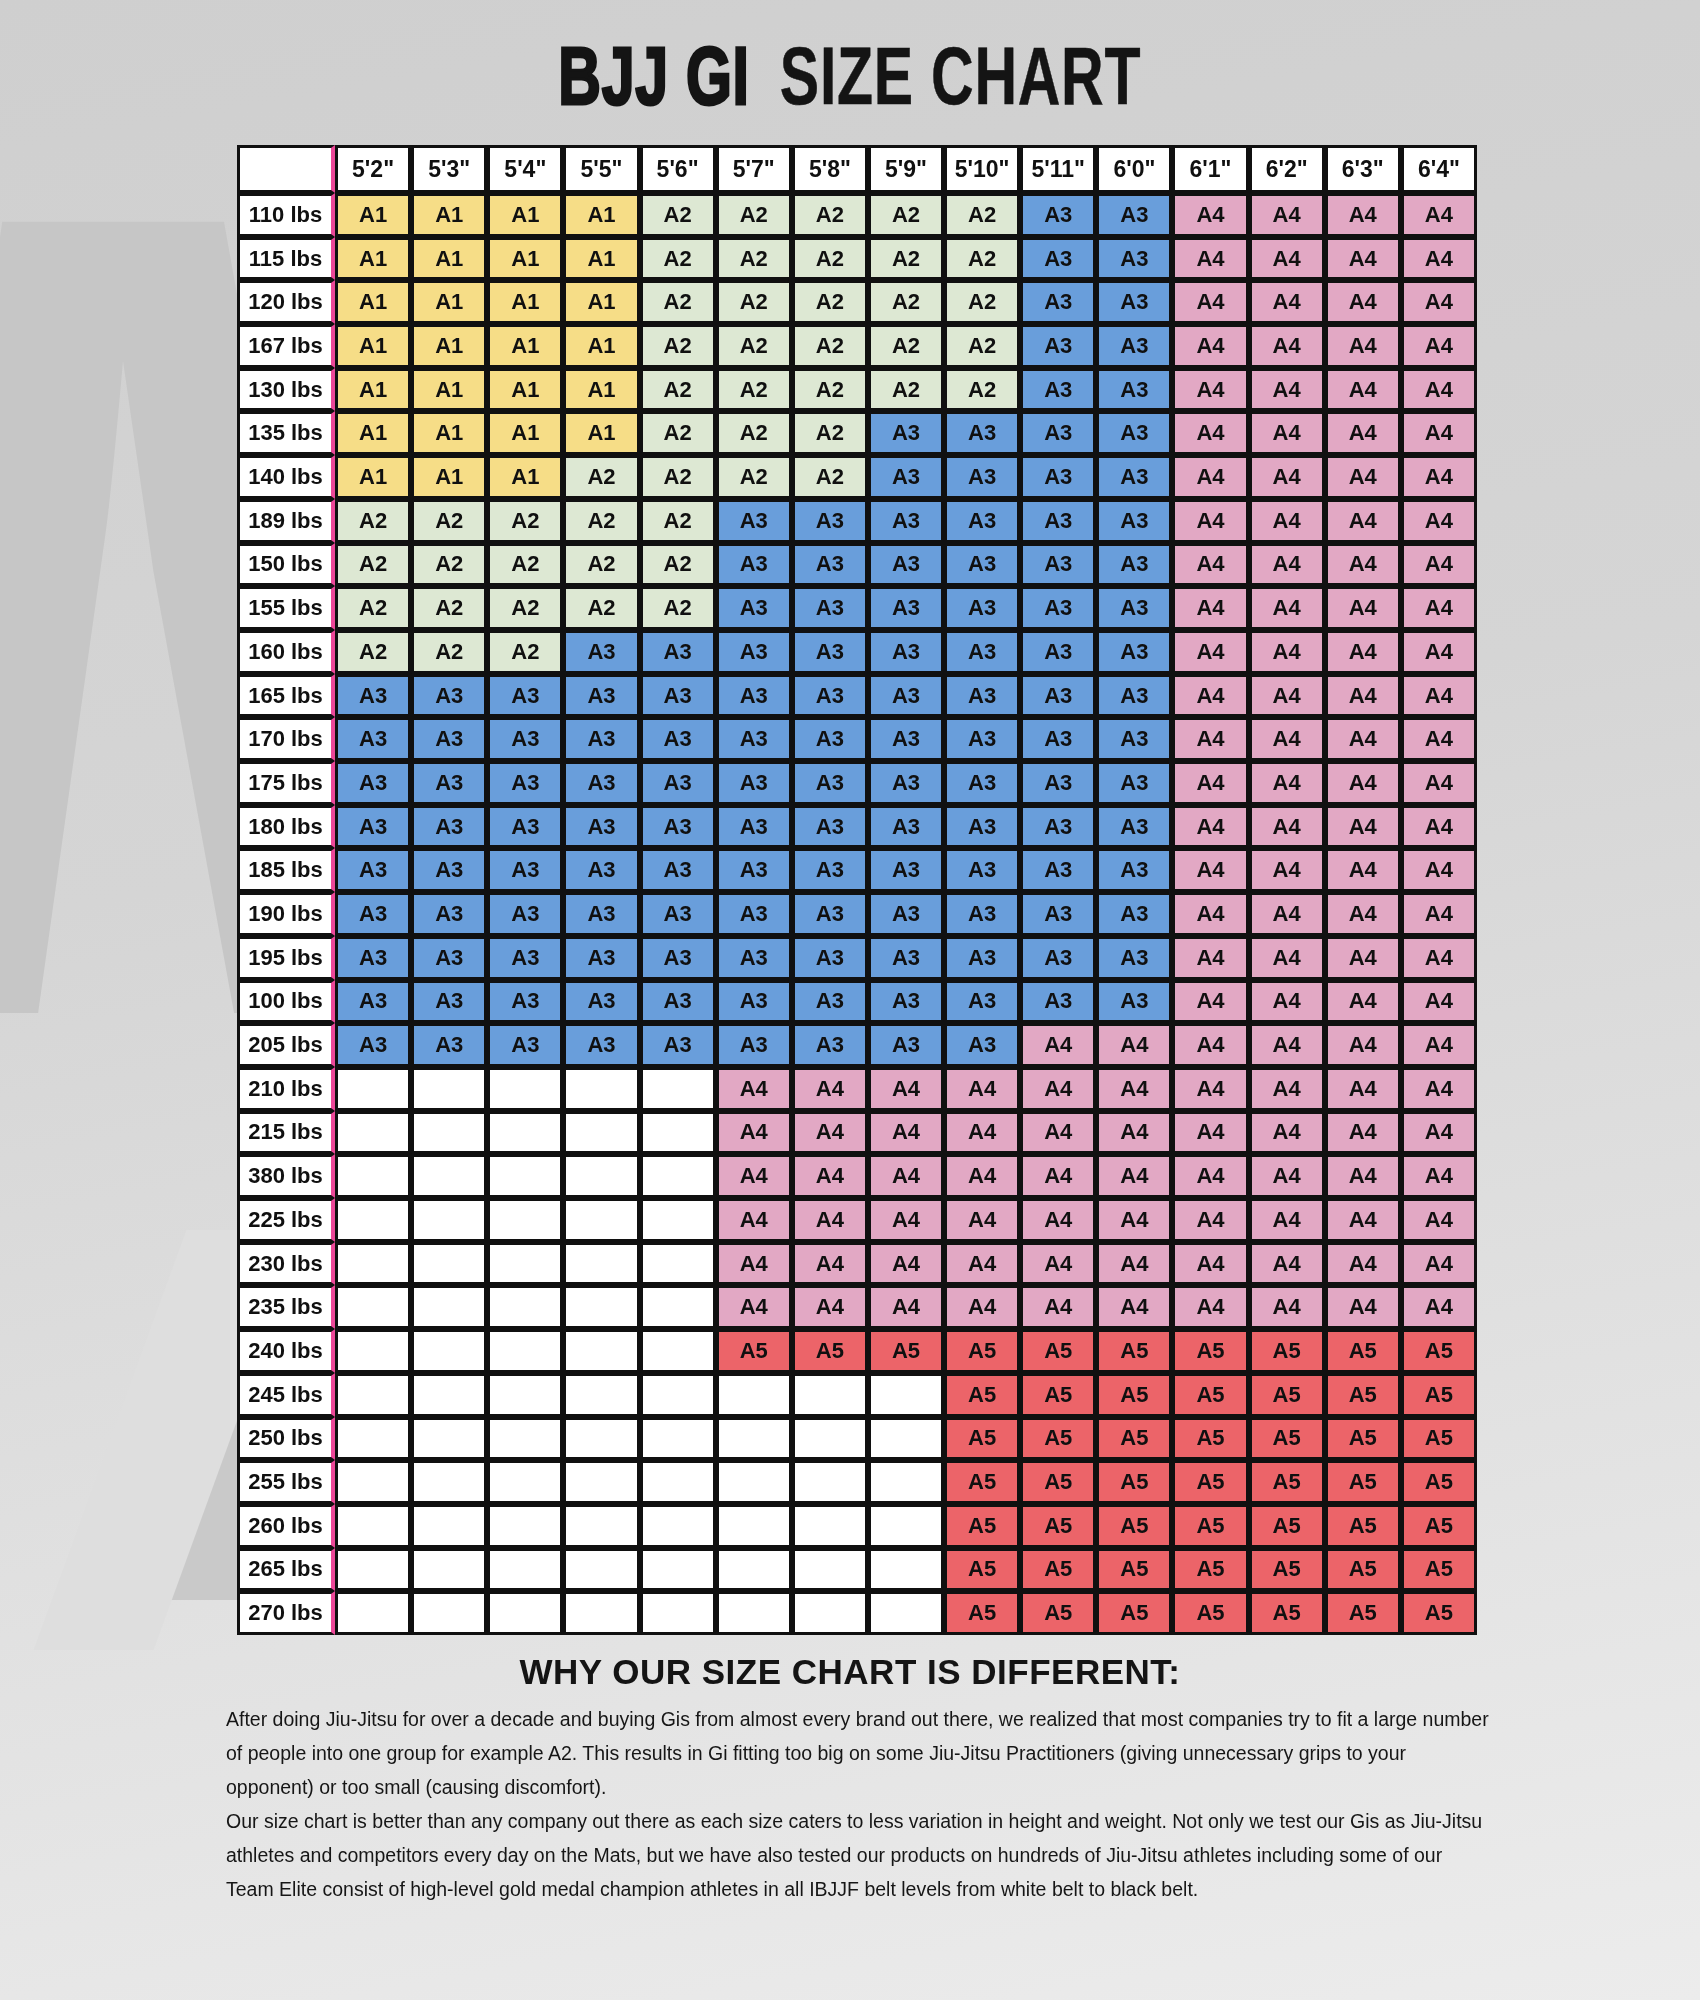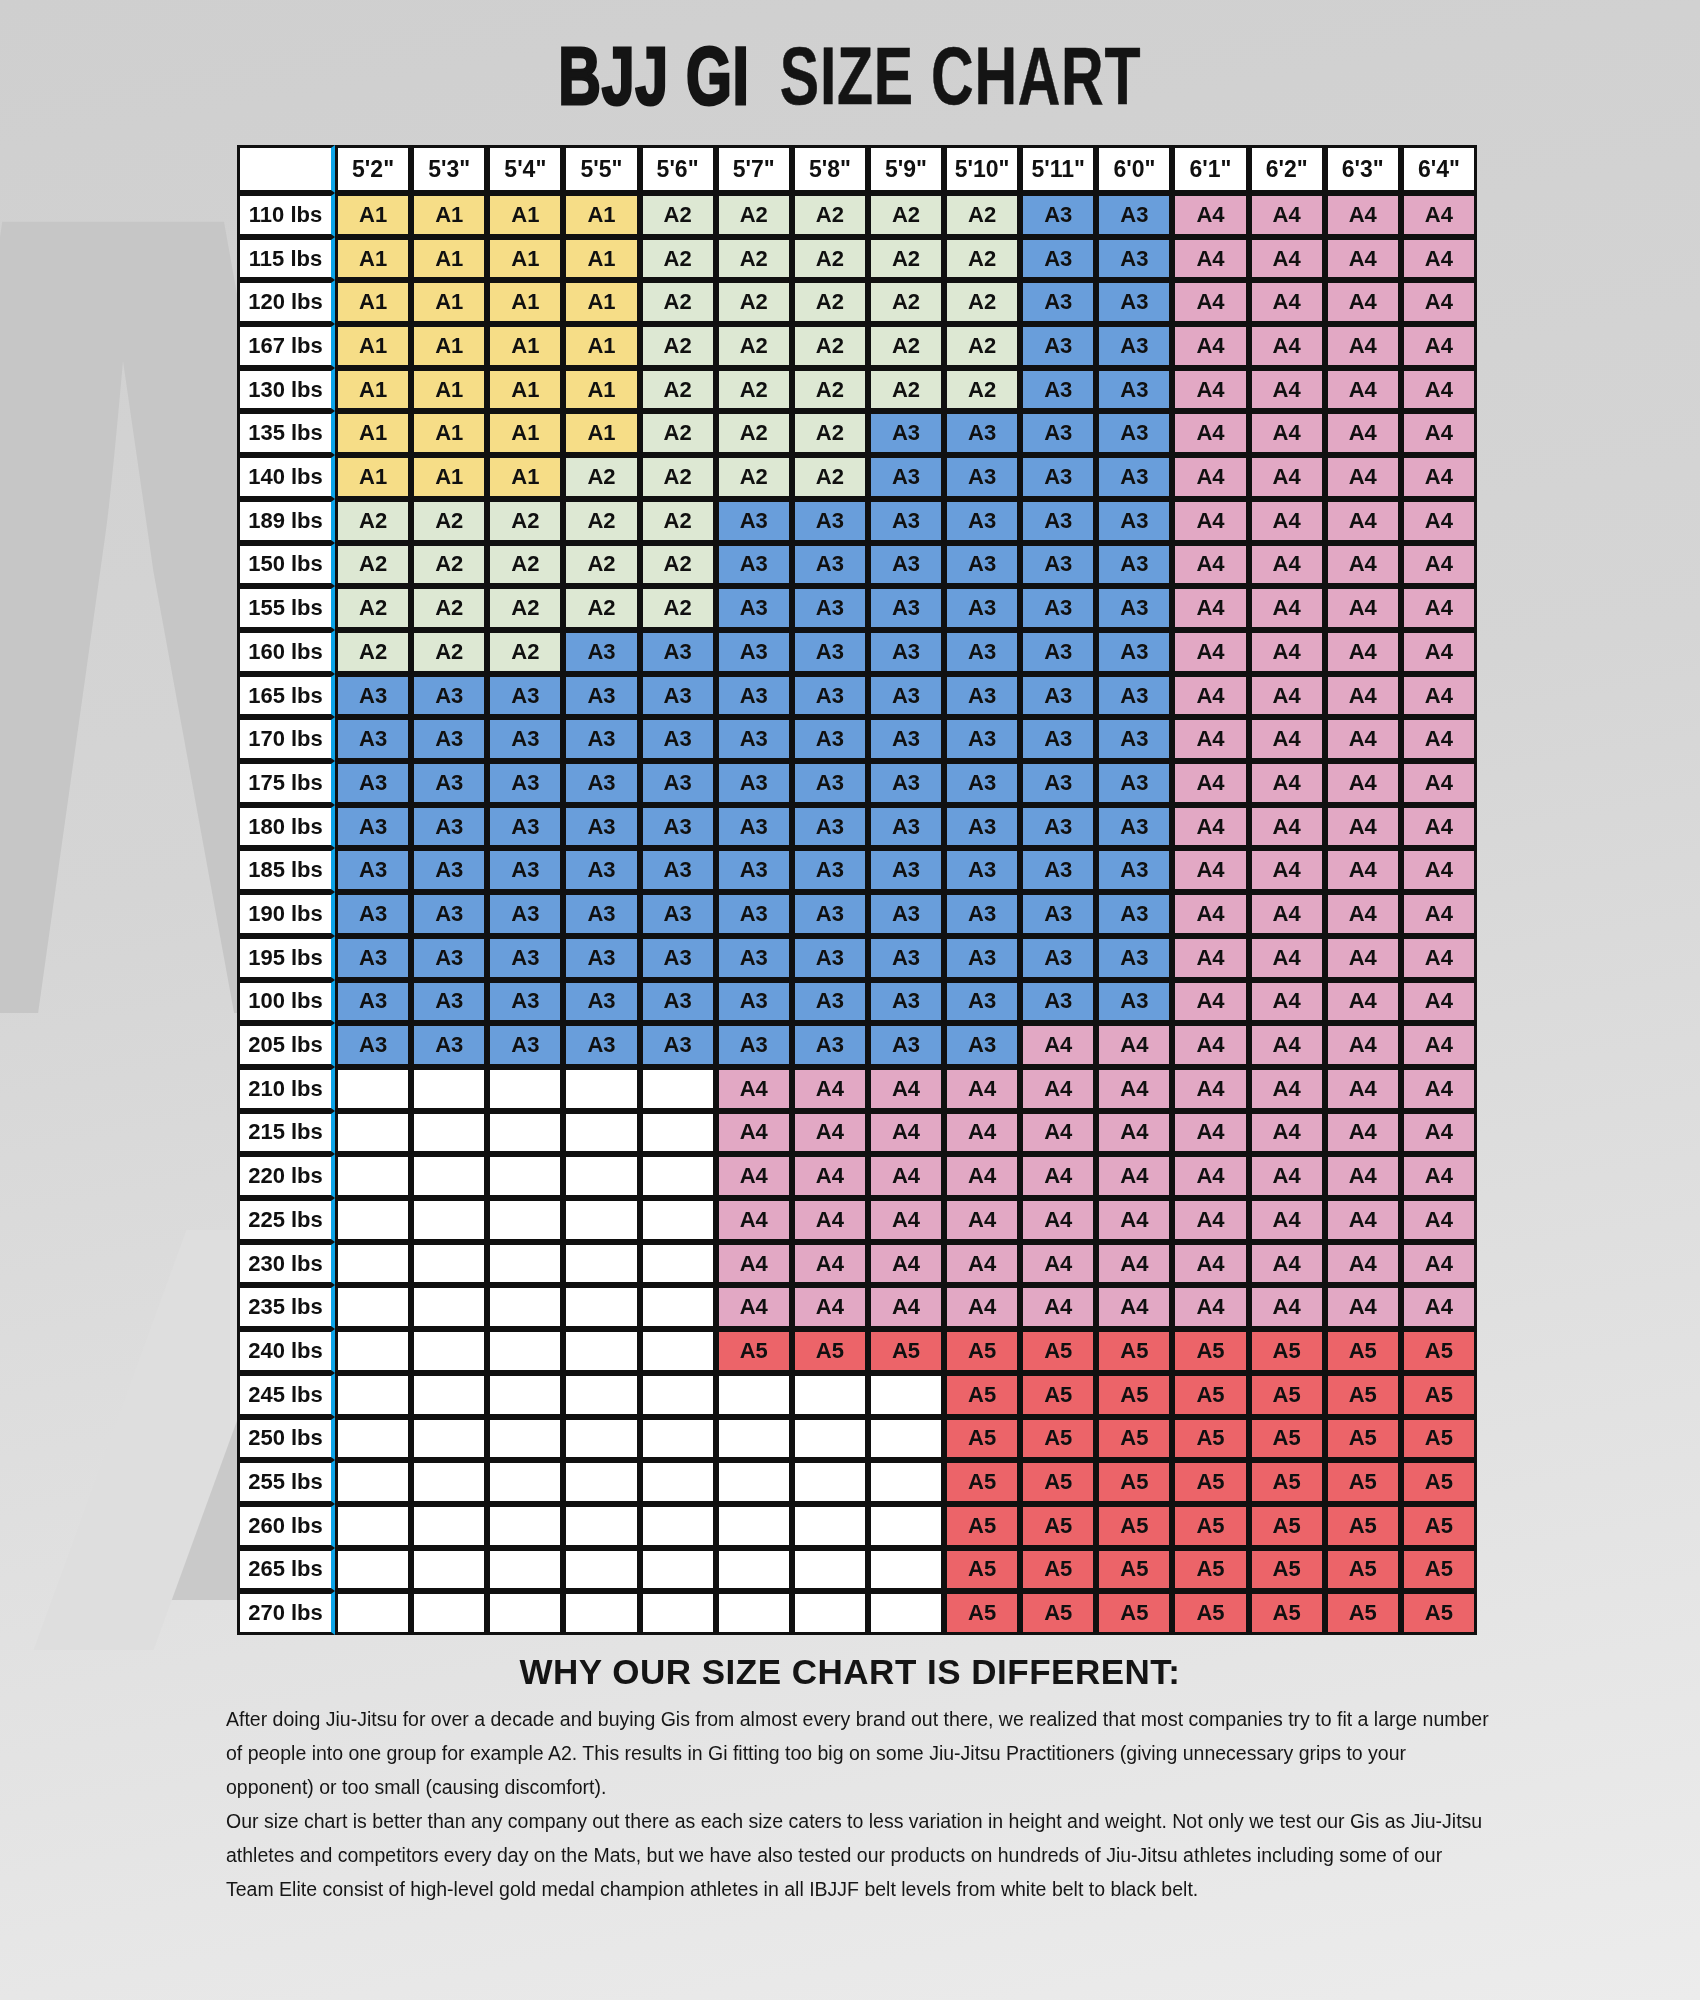--- a/index.html
+++ b/index.html
@@ -30,21 +30,21 @@
   .size-table {
     position:absolute; left:237px; top:145px; width:1240px; height:1490px;
     display:grid; grid-template-columns:98px repeat(15, 1fr);
     grid-template-rows:48px repeat(33, 1fr); background:#ffffff;
   }
   .cell {
     border:3px solid #101010; display:flex; align-items:center; justify-content:center;
     font-weight:bold; font-size:22px; color:#101010; overflow:hidden;
   }
   .corner-cell, .header-cell, .weight-label-cell { background:#ffffff; }
-  .corner-cell, .weight-label-cell { border-right:4px solid #0ea5e9; }
+  .corner-cell, .weight-label-cell { border-right:4px solid #ec4899; }
   .header-cell { font-size:23px; }
   .weight-label-cell { font-size:22px; }
   .size-cell { font-size:22px; }
   
   .why-heading {
     position:absolute; top:1652px; left:0; width:100%; text-align:center;
     font-size:35px; font-weight:bold; letter-spacing:0.5px;
   }
   .paragraphs {
     position:absolute; left:226px; top:1702px; width:1268px;
@@ -432,21 +432,21 @@
       <div class="cell size-cell" style="background: rgb(226, 168, 196);">A4</div>
       <div class="cell size-cell" style="background: rgb(226, 168, 196);">A4</div>
       <div class="cell size-cell" style="background: rgb(226, 168, 196);">A4</div>
       <div class="cell size-cell" style="background: rgb(226, 168, 196);">A4</div>
       <div class="cell size-cell" style="background: rgb(226, 168, 196);">A4</div>
       <div class="cell size-cell" style="background: rgb(226, 168, 196);">A4</div>
       <div class="cell size-cell" style="background: rgb(226, 168, 196);">A4</div>
       <div class="cell size-cell" style="background: rgb(226, 168, 196);">A4</div>
       <div class="cell size-cell" style="background: rgb(226, 168, 196);">A4</div>
       <div class="cell size-cell" style="background: rgb(226, 168, 196);">A4</div>
-      <div class="cell weight-label-cell">220 lbs</div>
+      <div class="cell weight-label-cell">380 lbs</div>
       <div class="cell size-cell" style="background: rgb(255, 255, 255);"></div>
       <div class="cell size-cell" style="background: rgb(255, 255, 255);"></div>
       <div class="cell size-cell" style="background: rgb(255, 255, 255);"></div>
       <div class="cell size-cell" style="background: rgb(255, 255, 255);"></div>
       <div class="cell size-cell" style="background: rgb(255, 255, 255);"></div>
       <div class="cell size-cell" style="background: rgb(226, 168, 196);">A4</div>
       <div class="cell size-cell" style="background: rgb(226, 168, 196);">A4</div>
       <div class="cell size-cell" style="background: rgb(226, 168, 196);">A4</div>
       <div class="cell size-cell" style="background: rgb(226, 168, 196);">A4</div>
       <div class="cell size-cell" style="background: rgb(226, 168, 196);">A4</div>

